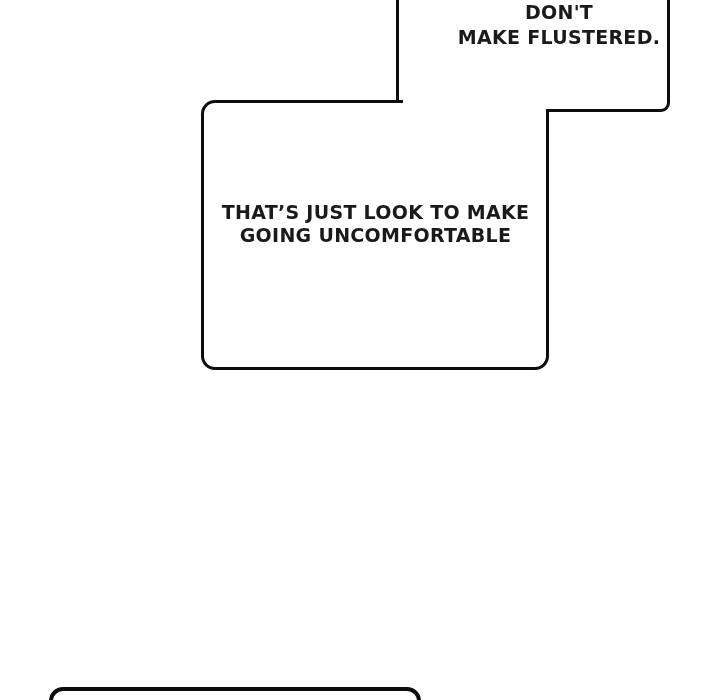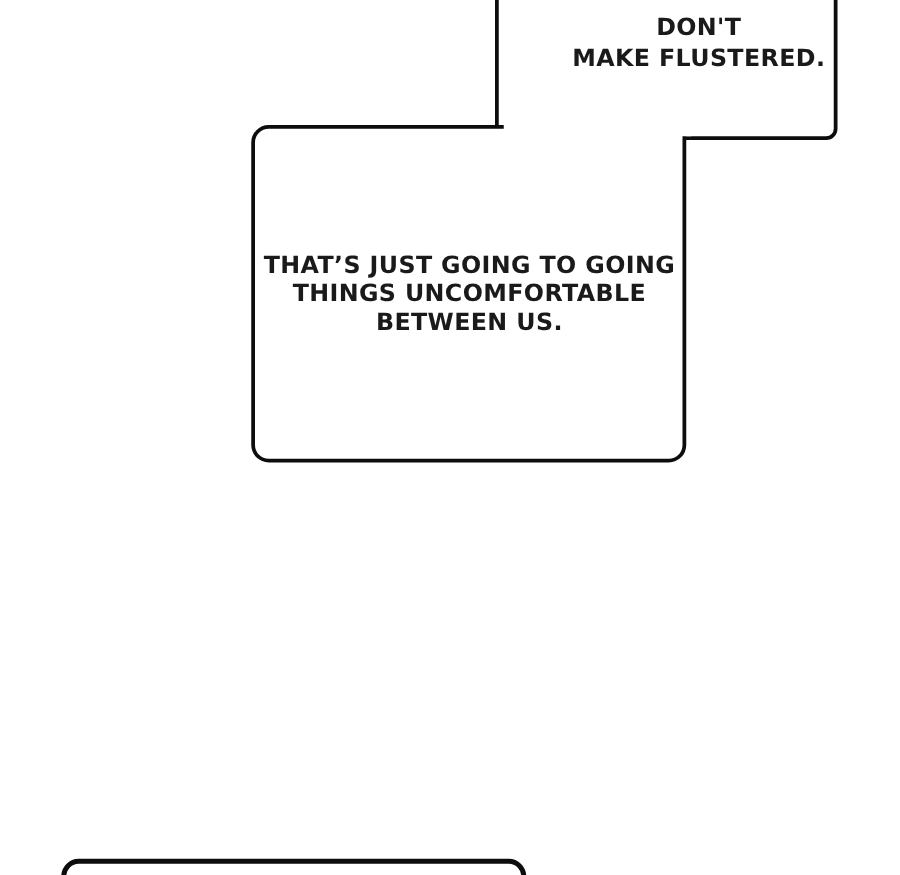--- a/index.html
+++ b/index.html
@@ -58,21 +58,21 @@
   .speech {
     position: absolute;
     color: #1a1a1a;
     font-weight: bold;
     text-align: center;
     letter-spacing: 0.3px;
     white-space: nowrap;
   }
   .speech-top {
     left: 399px;
-    top: 10px;
+    top: 0;
     width: 320px;
     font-size: 19px;
     line-height: 25px;
   }
   .speech-mid {
     left: 203px;
     top: 201px;
     width: 345px;
     font-size: 19px;
     line-height: 23px;
@@ -88,20 +88,19 @@
   <div class="bubble bubble-mid"></div>
 
   <div class="join-patch"></div>
 
   <div class="speech speech-top">
     <div>DON'T</div>
     <div>MAKE FLUSTERED.</div>
   </div>
 
   <div class="speech speech-mid">
-    <div>THAT’S JUST GOING TO GOING</div>
-    <div>THINGS UNCOMFORTABLE</div>
-    <div>BETWEEN US.</div>
+    <div>THAT’S JUST LOOK TO MAKE</div>
+    <div>GOING UNCOMFORTABLE</div>
   </div>
 
   <div class="bubble bubble-bottom"></div>
 
 </div>
 
 </body></html>

